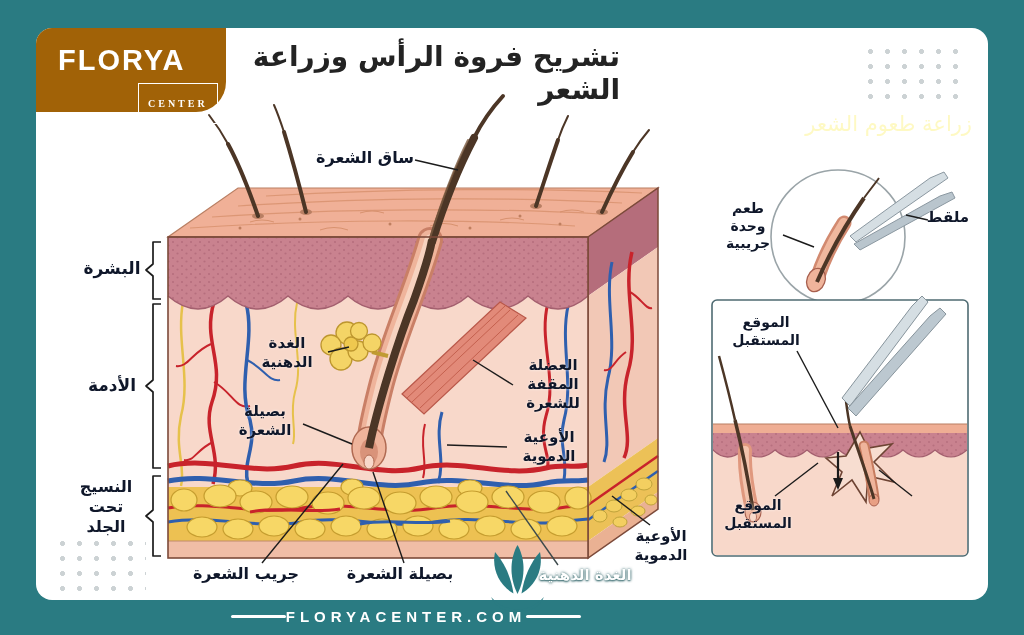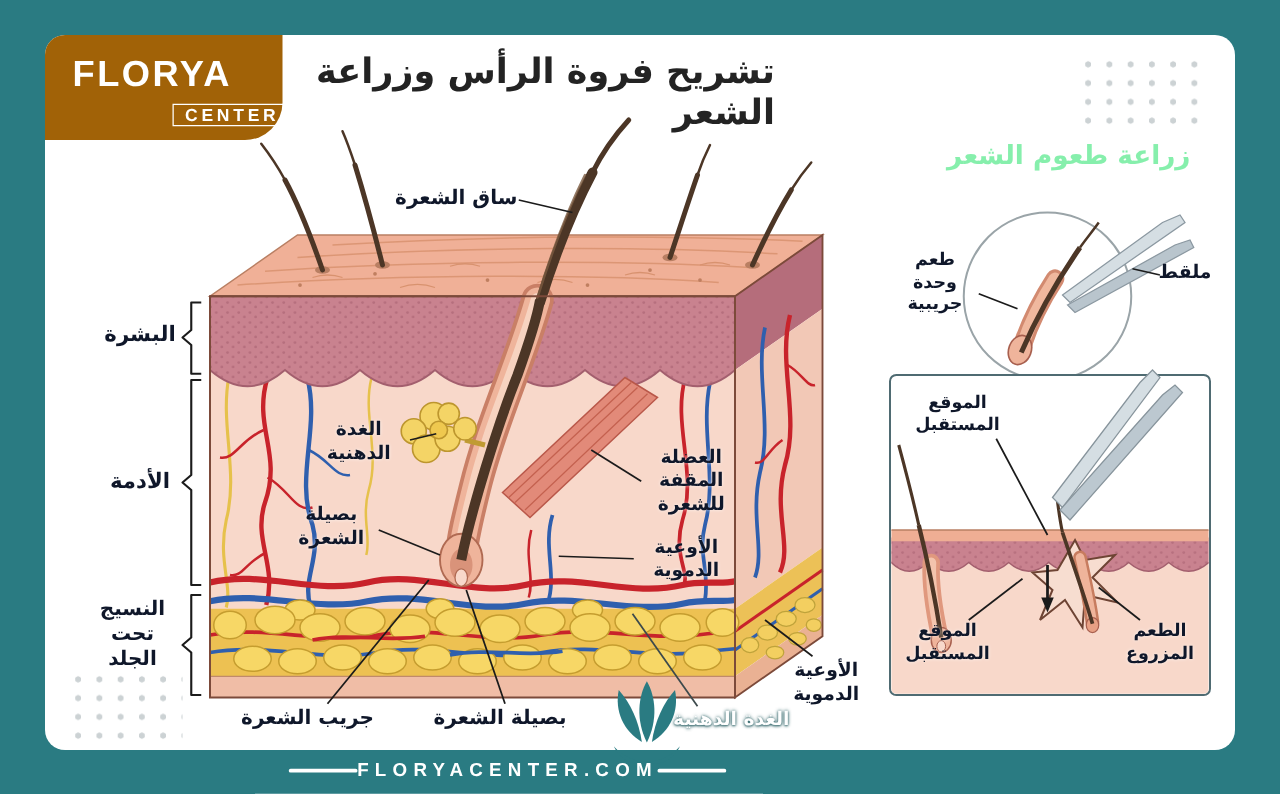--- a/index.html
+++ b/index.html
@@ -3,28 +3,28 @@
 <meta charset="utf-8">
 <style>
   *{margin:0;padding:0;box-sizing:border-box}
   html,body{width:1024px;height:635px;overflow:hidden}
   body{font-family:"DejaVu Sans","Liberation Sans",sans-serif;background:#2a7b82;position:relative}
   .stage{position:absolute;inset:0}
   .card{position:absolute;left:36px;top:28px;width:952px;height:572px;background:#ffffff;border-radius:16px;z-index:1}
   .art{position:absolute;left:0;top:0;width:1024px;height:635px;z-index:2;pointer-events:none}
   .logo-patch{position:absolute;left:36px;top:28px;width:190px;height:84px;background:#a16207;border-radius:16px 0 30px 0;z-index:3}
   .logo-name{position:absolute;left:22px;top:16px;color:#fff;font-weight:bold;font-size:29px;letter-spacing:2px;font-family:"Liberation Sans",sans-serif}
-  .logo-sub{position:absolute;left:102px;top:55px;color:#fff;font-weight:bold;font-size:14px;letter-spacing:3px;border:1.5px solid #fff;padding:0 9px;font-family:Liberation Sans, sans-serif}
+  .logo-sub{position:absolute;left:102px;top:55px;color:#fff;font-weight:bold;font-size:10px;letter-spacing:3px;border:1.5px solid #fff;padding:14px 9px;font-family:Liberation Serif, serif}
   .title{position:absolute;left:250px;top:40px;width:370px;font-size:28px;font-weight:bold;color:#232323;z-index:3}
   .dots{position:absolute;z-index:3;background-image:radial-gradient(circle,#ccd2d4 2.2px,rgba(255,255,255,0) 2.7px);background-size:17px 15px}
   .dots-tr{left:862px;top:44px;width:104px;height:62px}
   .dots-bl{left:54px;top:536px;width:92px;height:56px}
   .lbl{position:absolute;z-index:4;color:#0f172a;font-weight:bold;text-align:center;white-space:pre-line;line-height:1.25;text-shadow:0 0 3px rgba(255,255,255,.75)}
   .lbl-light{color:#ffffff;text-shadow:0 0 3px rgba(26,84,89,.9),0 1px 2px rgba(26,84,89,.8)}
-  .panel-title{position:absolute;z-index:4;font-weight:bold;color:#86efac;text-align:center}
+  .panel-title{position:absolute;z-index:4;font-weight:normal;color:#fef9c3;}
   .footer{position:absolute;left:0;top:608px;width:812px;display:flex;align-items:center;justify-content:center;z-index:3}
   .rule{width:55px;height:2.5px;background:#fff;border-radius:2px}
   .site{color:#fff;font-weight:bold;font-size:15px;letter-spacing:5px;font-family:"Liberation Sans",sans-serif}
 </style>
 </head>
 <body>
 
 <div class="stage">
   <div class="card"></div>
 
@@ -302,21 +302,19 @@
 
   <div class="panel-title" dir="rtl" style="left:738px;top:112px;width:234px;font-size:21px">زراعة طعوم الشعر</div>
   <div class="lbl" dir="rtl" style="left:714px;top:200px;width:68px;font-size:14px">طعم
 وحدة
 جريبية</div>
   <div class="lbl" dir="rtl" style="left:922px;top:208px;width:52px;font-size:15px">ملقط</div>
   <div class="lbl" dir="rtl" style="left:726px;top:314px;width:80px;font-size:14px">الموقع
 المستقبل</div>
   <div class="lbl" dir="rtl" style="left:718px;top:497px;width:80px;font-size:14px">الموقع
 المستقبل</div>
-  <div class="lbl" dir="rtl" style="left:890px;top:497px;width:76px;font-size:14px">الطعم
-المزروع</div>
 
   <div class="footer">
     <span class="rule"></span>
     <span class="site">FLORYACENTER.COM</span>
     <span class="rule"></span>
   </div>
 </div>
 
 </body></html>

